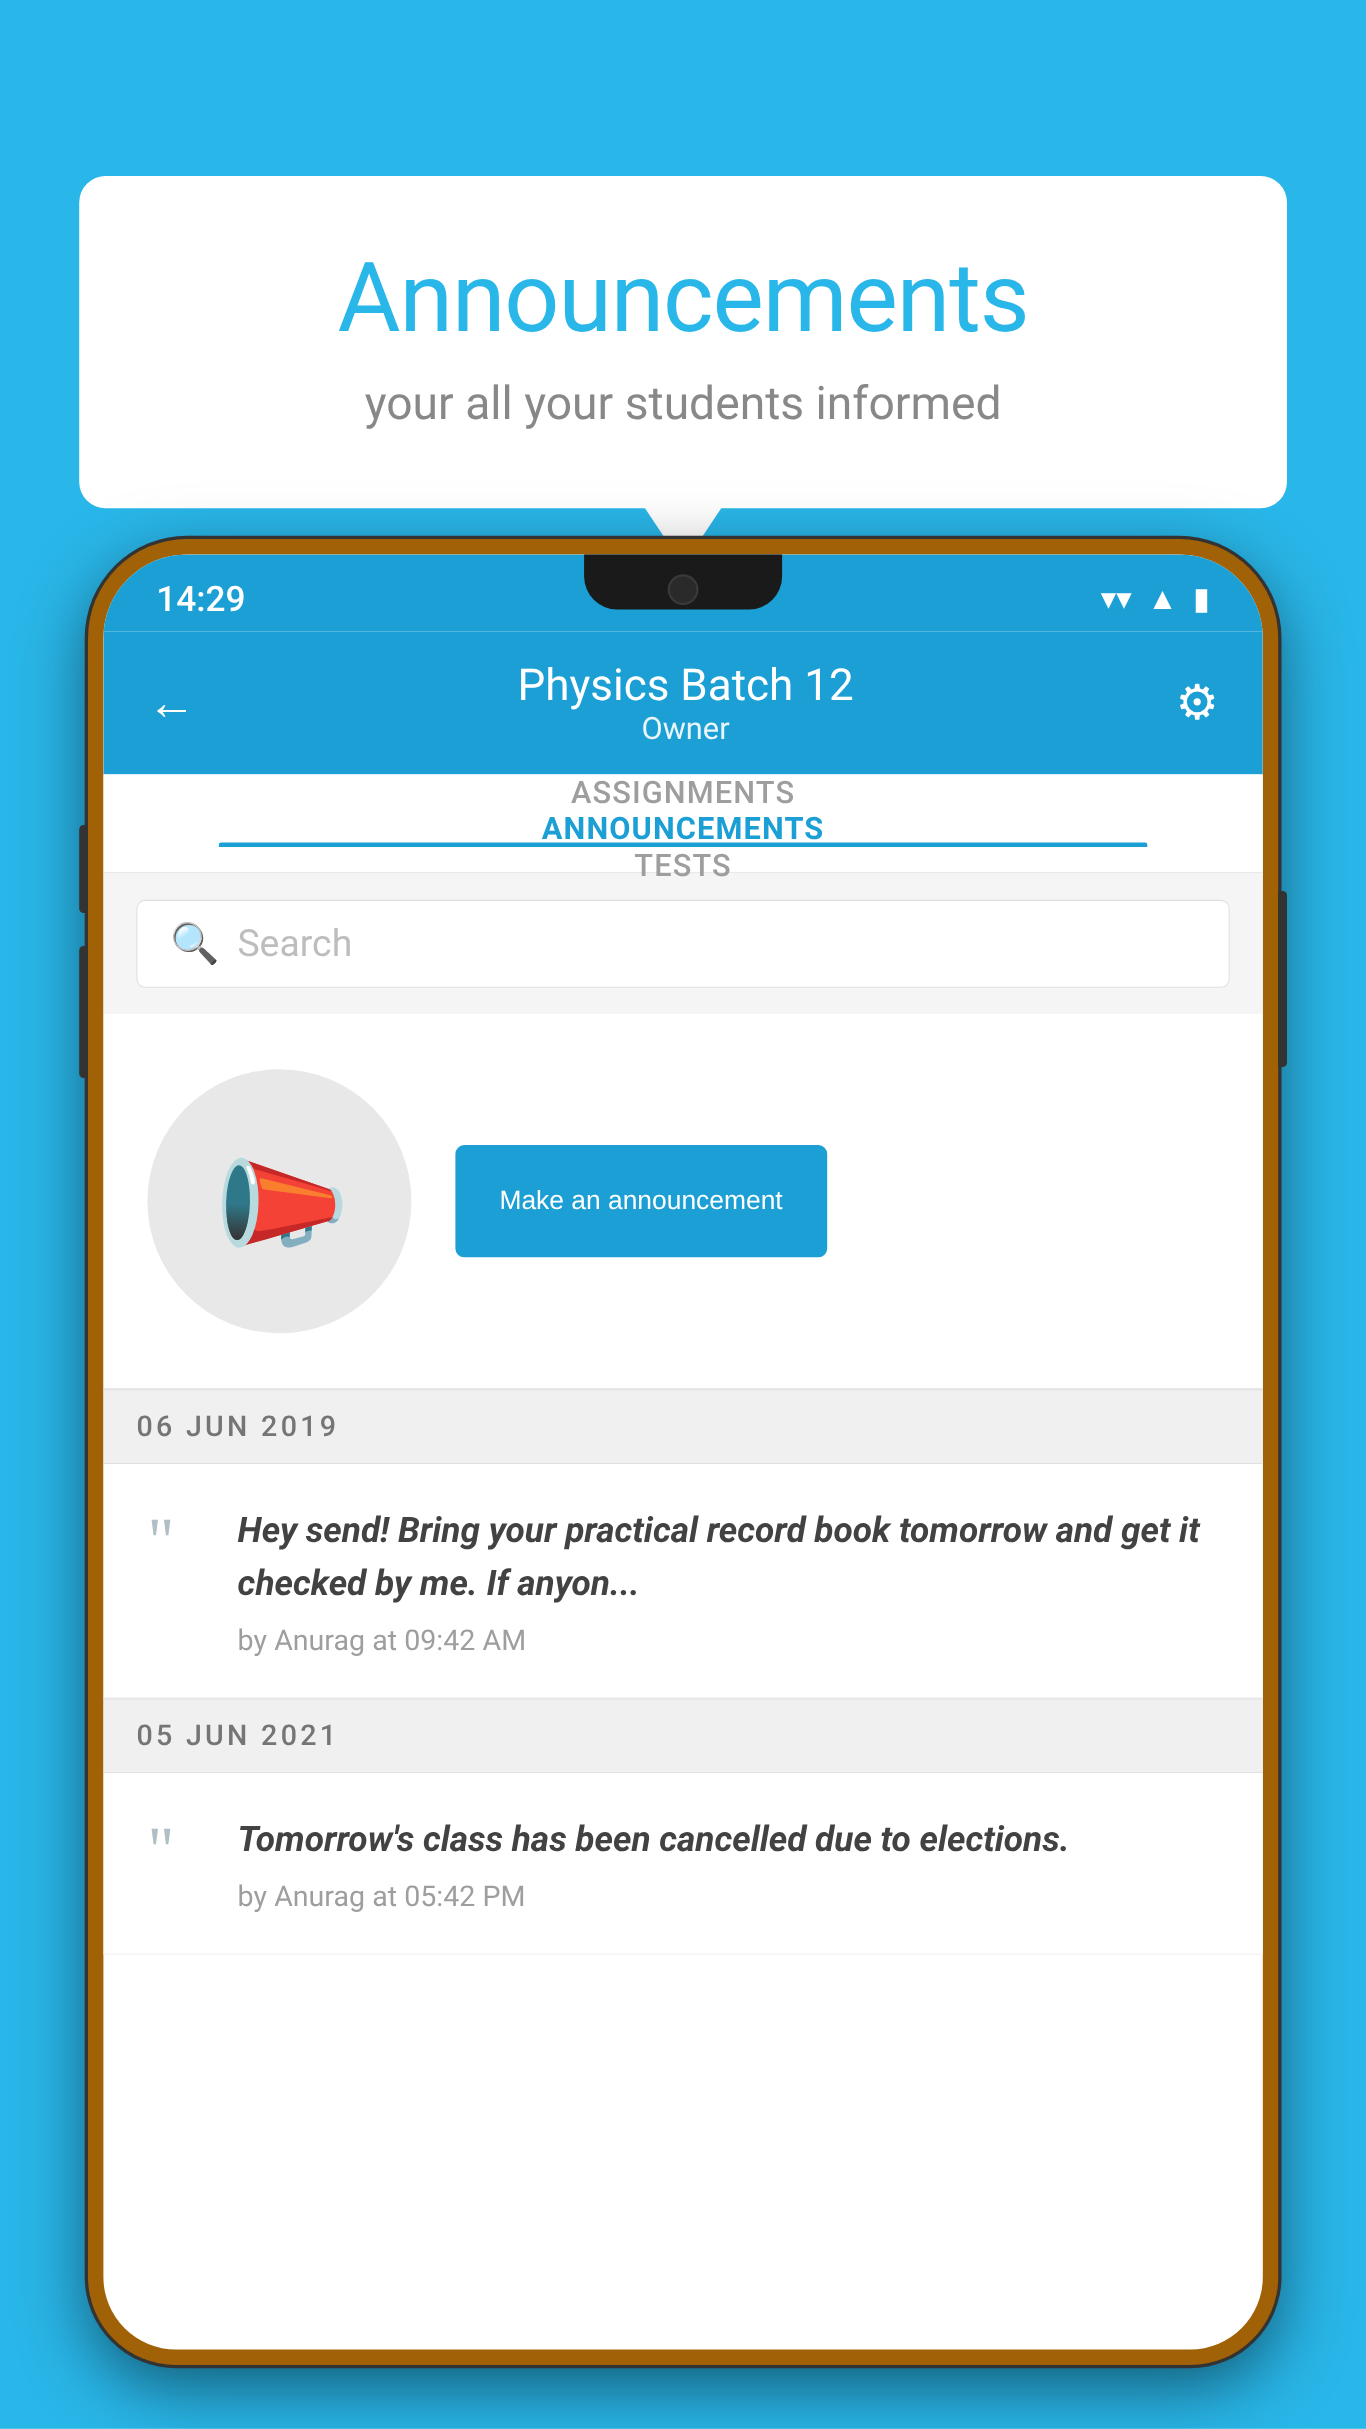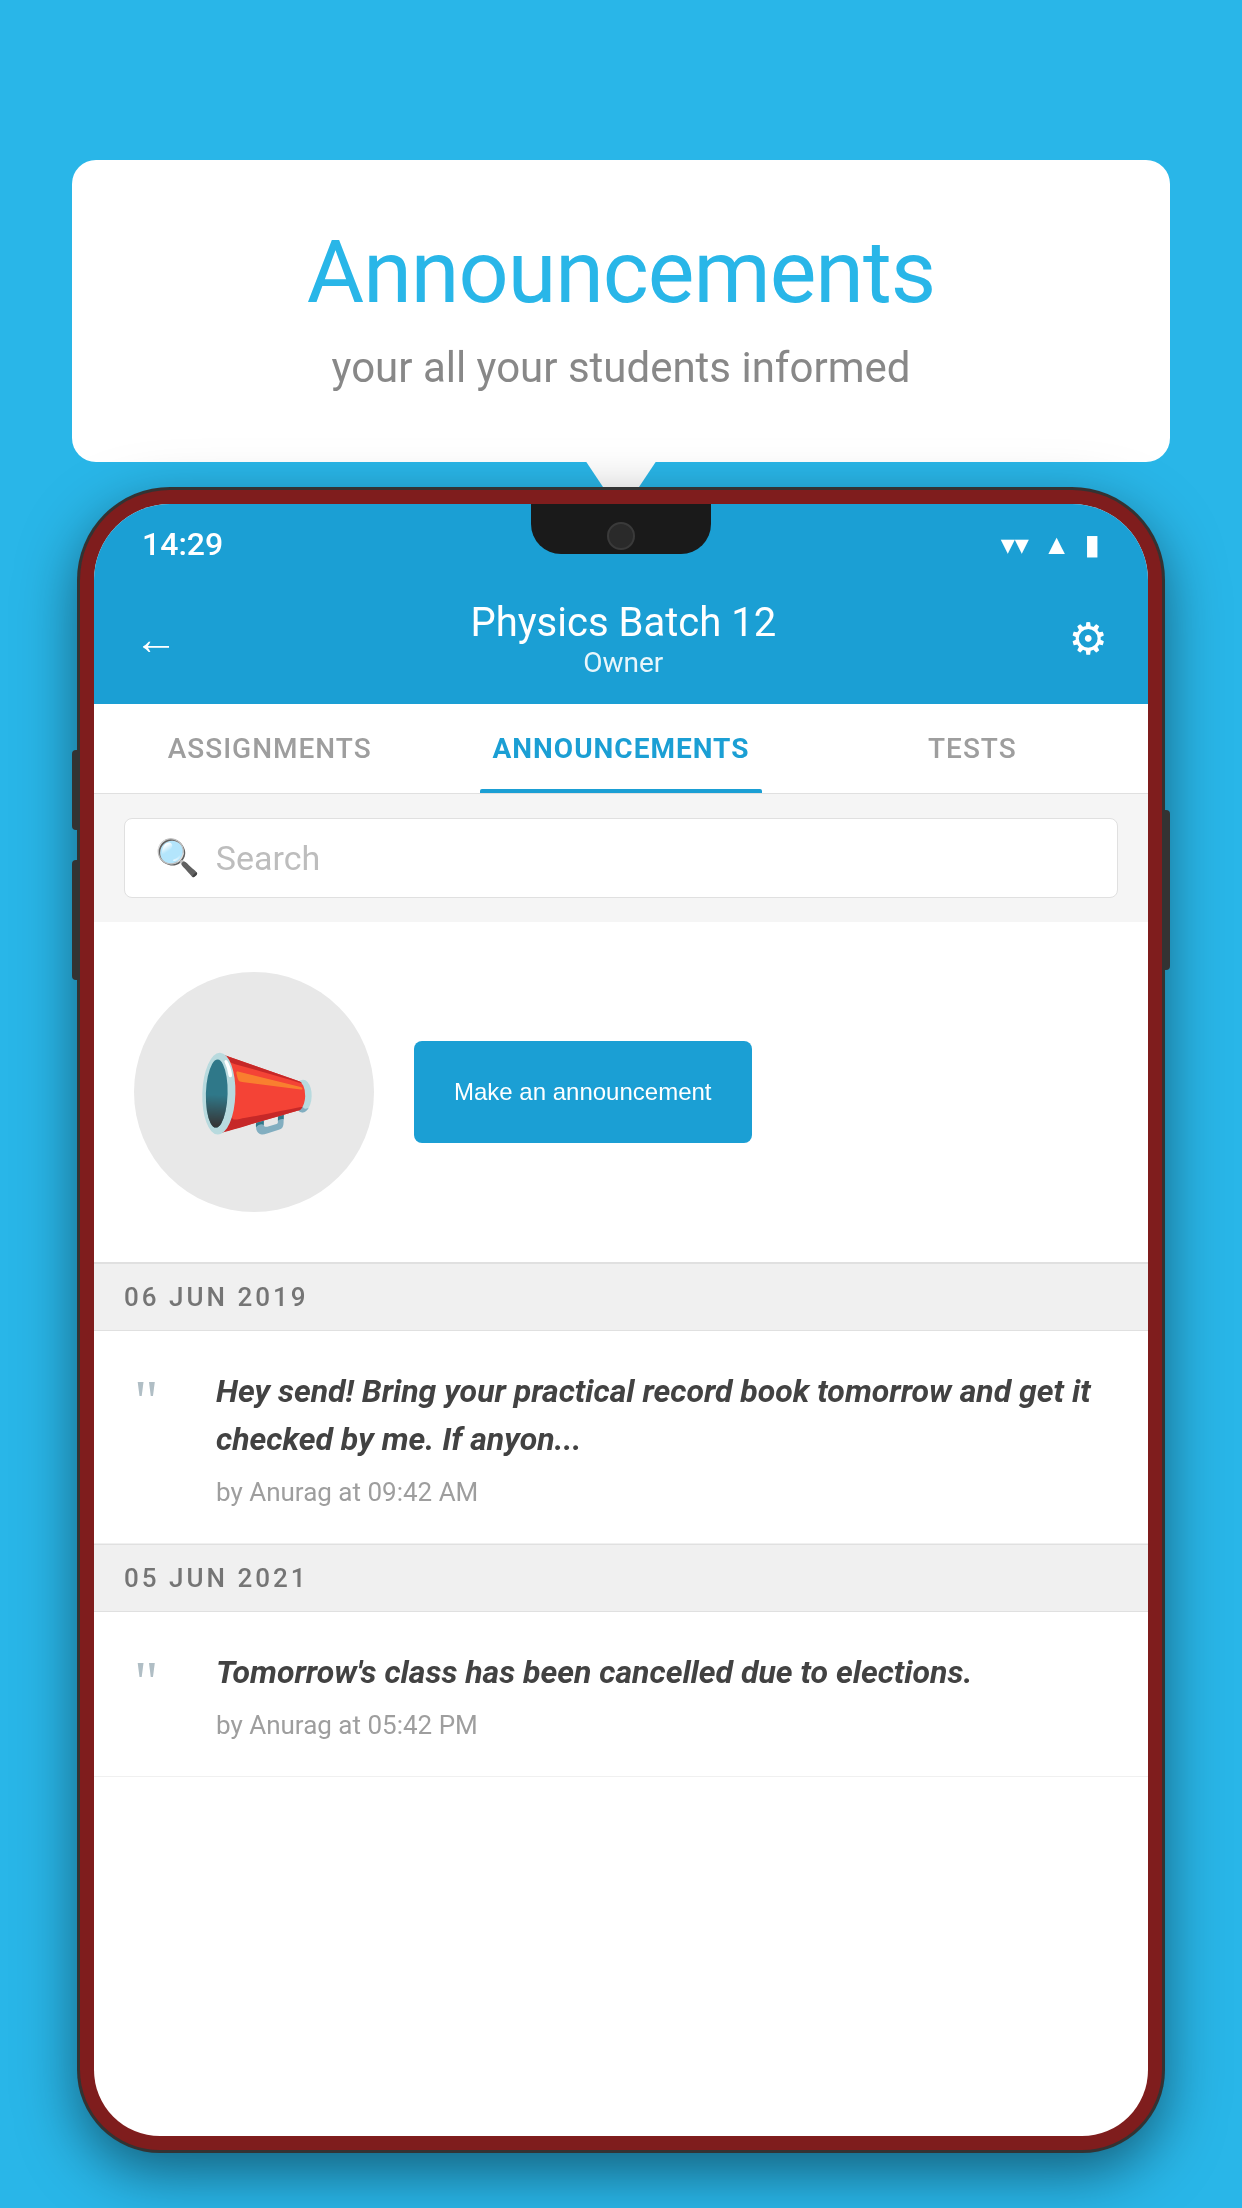--- a/index.html
+++ b/index.html
@@ -59,21 +59,21 @@
     
     .phone-outer {
       position: absolute;
       top: 490px;
       left: 80px;
       right: 80px;
       bottom: 0;
     }
 
     .phone-frame {
-      background: #7f1d1d;
+      background: #a16207;
       border-radius: 90px 90px 80px 80px;
       padding: 14px;
       position: relative;
       width: 100%;
       height: 1660px;
       box-shadow: 0 0 0 3px #333, 0 20px 60px rgba(0,0,0,0.5);
     }
 
     
     .phone-notch {
@@ -203,20 +203,21 @@
       font-size: 44px;
       cursor: pointer;
     }
 
     
     .tabs-bar {
       background: #ffffff;
       display: flex;
       border-bottom: 1px solid #e0e0e0;
       height: 90px;
+      flex-direction: column;
     }
 
     .tab-item {
       flex: 1;
       display: flex;
       align-items: center;
       justify-content: center;
       font-size: 28px;
       color: #9e9e9e;
       font-weight: 500;

